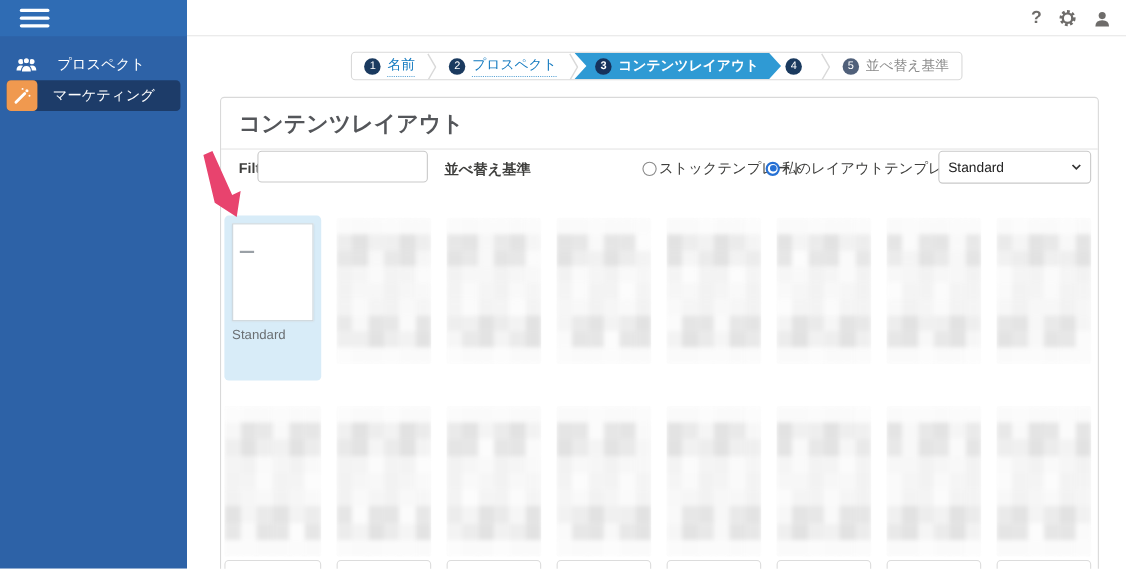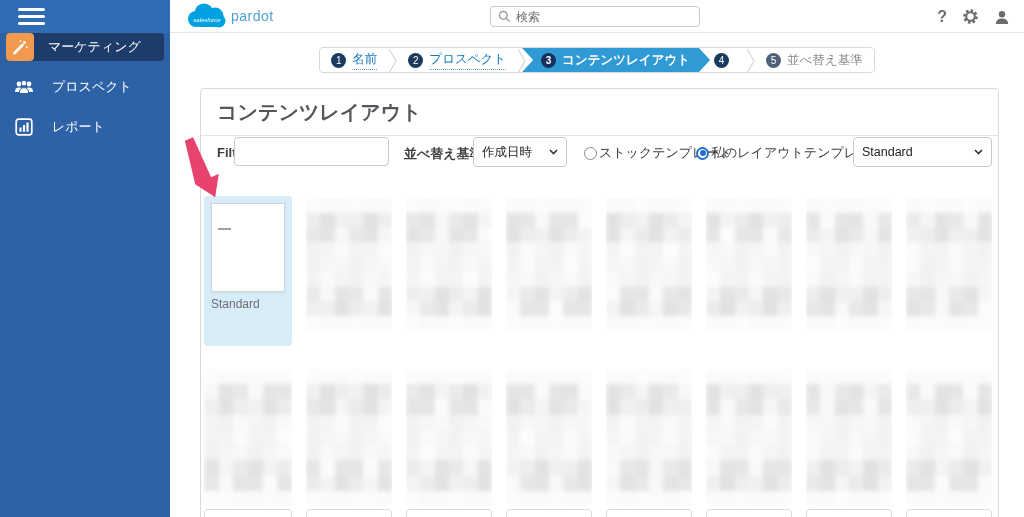--- a/index.html
+++ b/index.html
@@ -104,80 +104,51 @@
 
 <div id="sidebar">
   <div class="sb-top">
     <div class="hamburger">
       <div></div>
         <div></div>
         <div></div>
     </div>
   </div>
 
-  <div class="sb-item selected">
-    <span class="icon-box">
-      <svg width="18" height="18" viewBox="0 0 18 18">
-        <line x1="3.5" y1="15" x2="11.5" y2="7" stroke="#fff" stroke-width="2.6" stroke-linecap="round"></line>
-        <circle cx="13.5" cy="4.5" r="1.4" fill="#fff"></circle>
-        <circle cx="9.5" cy="2.8" r="0.9" fill="#fff"></circle>
-        <circle cx="15.8" cy="9" r="0.9" fill="#fff"></circle>
-      </svg>
-    </span>
-    <span class="sb-label">マーケティング</span>
-  </div>
-
   <div class="sb-item plain">
     <span class="sb-ico">
       <svg width="20" height="16" viewBox="0 0 20 16" fill="#fff">
         <circle cx="5" cy="5" r="2.4"></circle>
         <circle cx="15" cy="5" r="2.4"></circle>
         <path d="M1,13 Q1,8.6 5,8.6 Q9,8.6 9,13 z"></path>
         <path d="M11,13 Q11,8.6 15,8.6 Q19,8.6 19,13 z"></path>
         <circle cx="10" cy="4.2" r="2.8" stroke="#2d62a7" stroke-width="1"></circle>
         <path d="M5.4,14.5 Q5.4,8.6 10,8.6 Q14.6,8.6 14.6,14.5 z" stroke="#2d62a7" stroke-width="1"></path>
       </svg>
     </span>
     <span class="sb-label">プロスペクト</span>
   </div>
 
-  <div class="sb-item plain">
-    <span class="sb-ico">
+  <div class="sb-item selected">
+    <span class="icon-box">
       <svg width="18" height="18" viewBox="0 0 18 18">
-        <rect x="1.2" y="1.2" width="15.6" height="15.6" rx="2.5" fill="none" stroke="#fff" stroke-width="1.7"></rect>
-        <rect x="4.4" y="9.5" width="2.2" height="4.2" fill="#fff"></rect>
-        <rect x="7.9" y="7" width="2.2" height="6.7" fill="#fff"></rect>
-        <rect x="11.4" y="4.5" width="2.2" height="9.2" fill="#fff"></rect>
+        <line x1="3.5" y1="15" x2="11.5" y2="7" stroke="#fff" stroke-width="2.6" stroke-linecap="round"></line>
+        <circle cx="13.5" cy="4.5" r="1.4" fill="#fff"></circle>
+        <circle cx="9.5" cy="2.8" r="0.9" fill="#fff"></circle>
+        <circle cx="15.8" cy="9" r="0.9" fill="#fff"></circle>
       </svg>
     </span>
-    <span class="sb-label">レポート</span>
+    <span class="sb-label">マーケティング</span>
   </div>
 
+
 </div>
 
 <div id="header">
-  <div class="logo">
-    <svg width="44" height="28" viewBox="0 0 44 28">
-      <circle cx="12" cy="17" r="8" fill="#00a1e0"></circle>
-      <circle cx="20" cy="11" r="9.5" fill="#00a1e0"></circle>
-      <circle cx="31" cy="14" r="8.5" fill="#00a1e0"></circle>
-      <circle cx="35" cy="19" r="6.5" fill="#00a1e0"></circle>
-      <rect x="10" y="13" width="27" height="12" rx="6" fill="#00a1e0"></rect>
-      <text x="23" y="19.5" text-anchor="middle" font-size="6" font-style="italic" fill="#fff">salesforce</text>
-    </svg>
-    <span class="logo-pardot">pardot</span>
-  </div>
-
-  <div class="searchbox">
-    <svg width="13" height="13" viewBox="0 0 13 13">
-      <circle cx="5.3" cy="5.3" r="3.8" fill="none" stroke="#9b9b9b" stroke-width="1.4"></circle>
-      <line x1="8.2" y1="8.2" x2="11.6" y2="11.6" stroke="#9b9b9b" stroke-width="1.4"></line>
-    </svg>
-    <input placeholder="検索" style="">
-  </div>
+
 
   <div class="hdr-icons">
     <span class="help-q">?</span>
     <span style="cursor:pointer;display:flex;">
       <svg width="17" height="17" viewBox="0 0 17 17">
         <circle cx="8.5" cy="8.5" r="6" fill="none" stroke="#6e6c6a" stroke-width="2.6" stroke-dasharray="2.5 2.1"></circle>
         <circle cx="8.5" cy="8.5" r="4.3" fill="none" stroke="#6e6c6a" stroke-width="2.1"></circle>
       </svg>
     </span>
     <span style="cursor:pointer;display:flex;">
@@ -228,26 +199,20 @@
   </div>
 </div>
 
 <div id="panel">
   <div class="panel-title">コンテンツレイアウト</div>
 
   <div class="ctl-label" id="filter-label">Filter</div>
   <input id="filter-input" value="" style="">
 
   <div class="ctl-label" id="sort-label">並べ替え基準</div>
-  <div class="fake-select" id="sort-select">
-    <span>作成日時</span>
-    <svg width="9" height="6" viewBox="0 0 9 6">
-      <polyline points="1,1 4.5,4.5 8,1" fill="none" stroke="#333" stroke-width="1.6"></polyline>
-    </svg>
-  </div>
 
   <div class="radio-row" id="radio-stock">
     <span class="radio-dot"></span>
     <span class="radio-lbl">ストックテンプレート</span>
   </div>
   <div class="radio-row" id="radio-my">
     <span class="radio-dot on"></span>
     <span class="radio-lbl">私のレイアウトテンプレート</span>
   </div>
 

